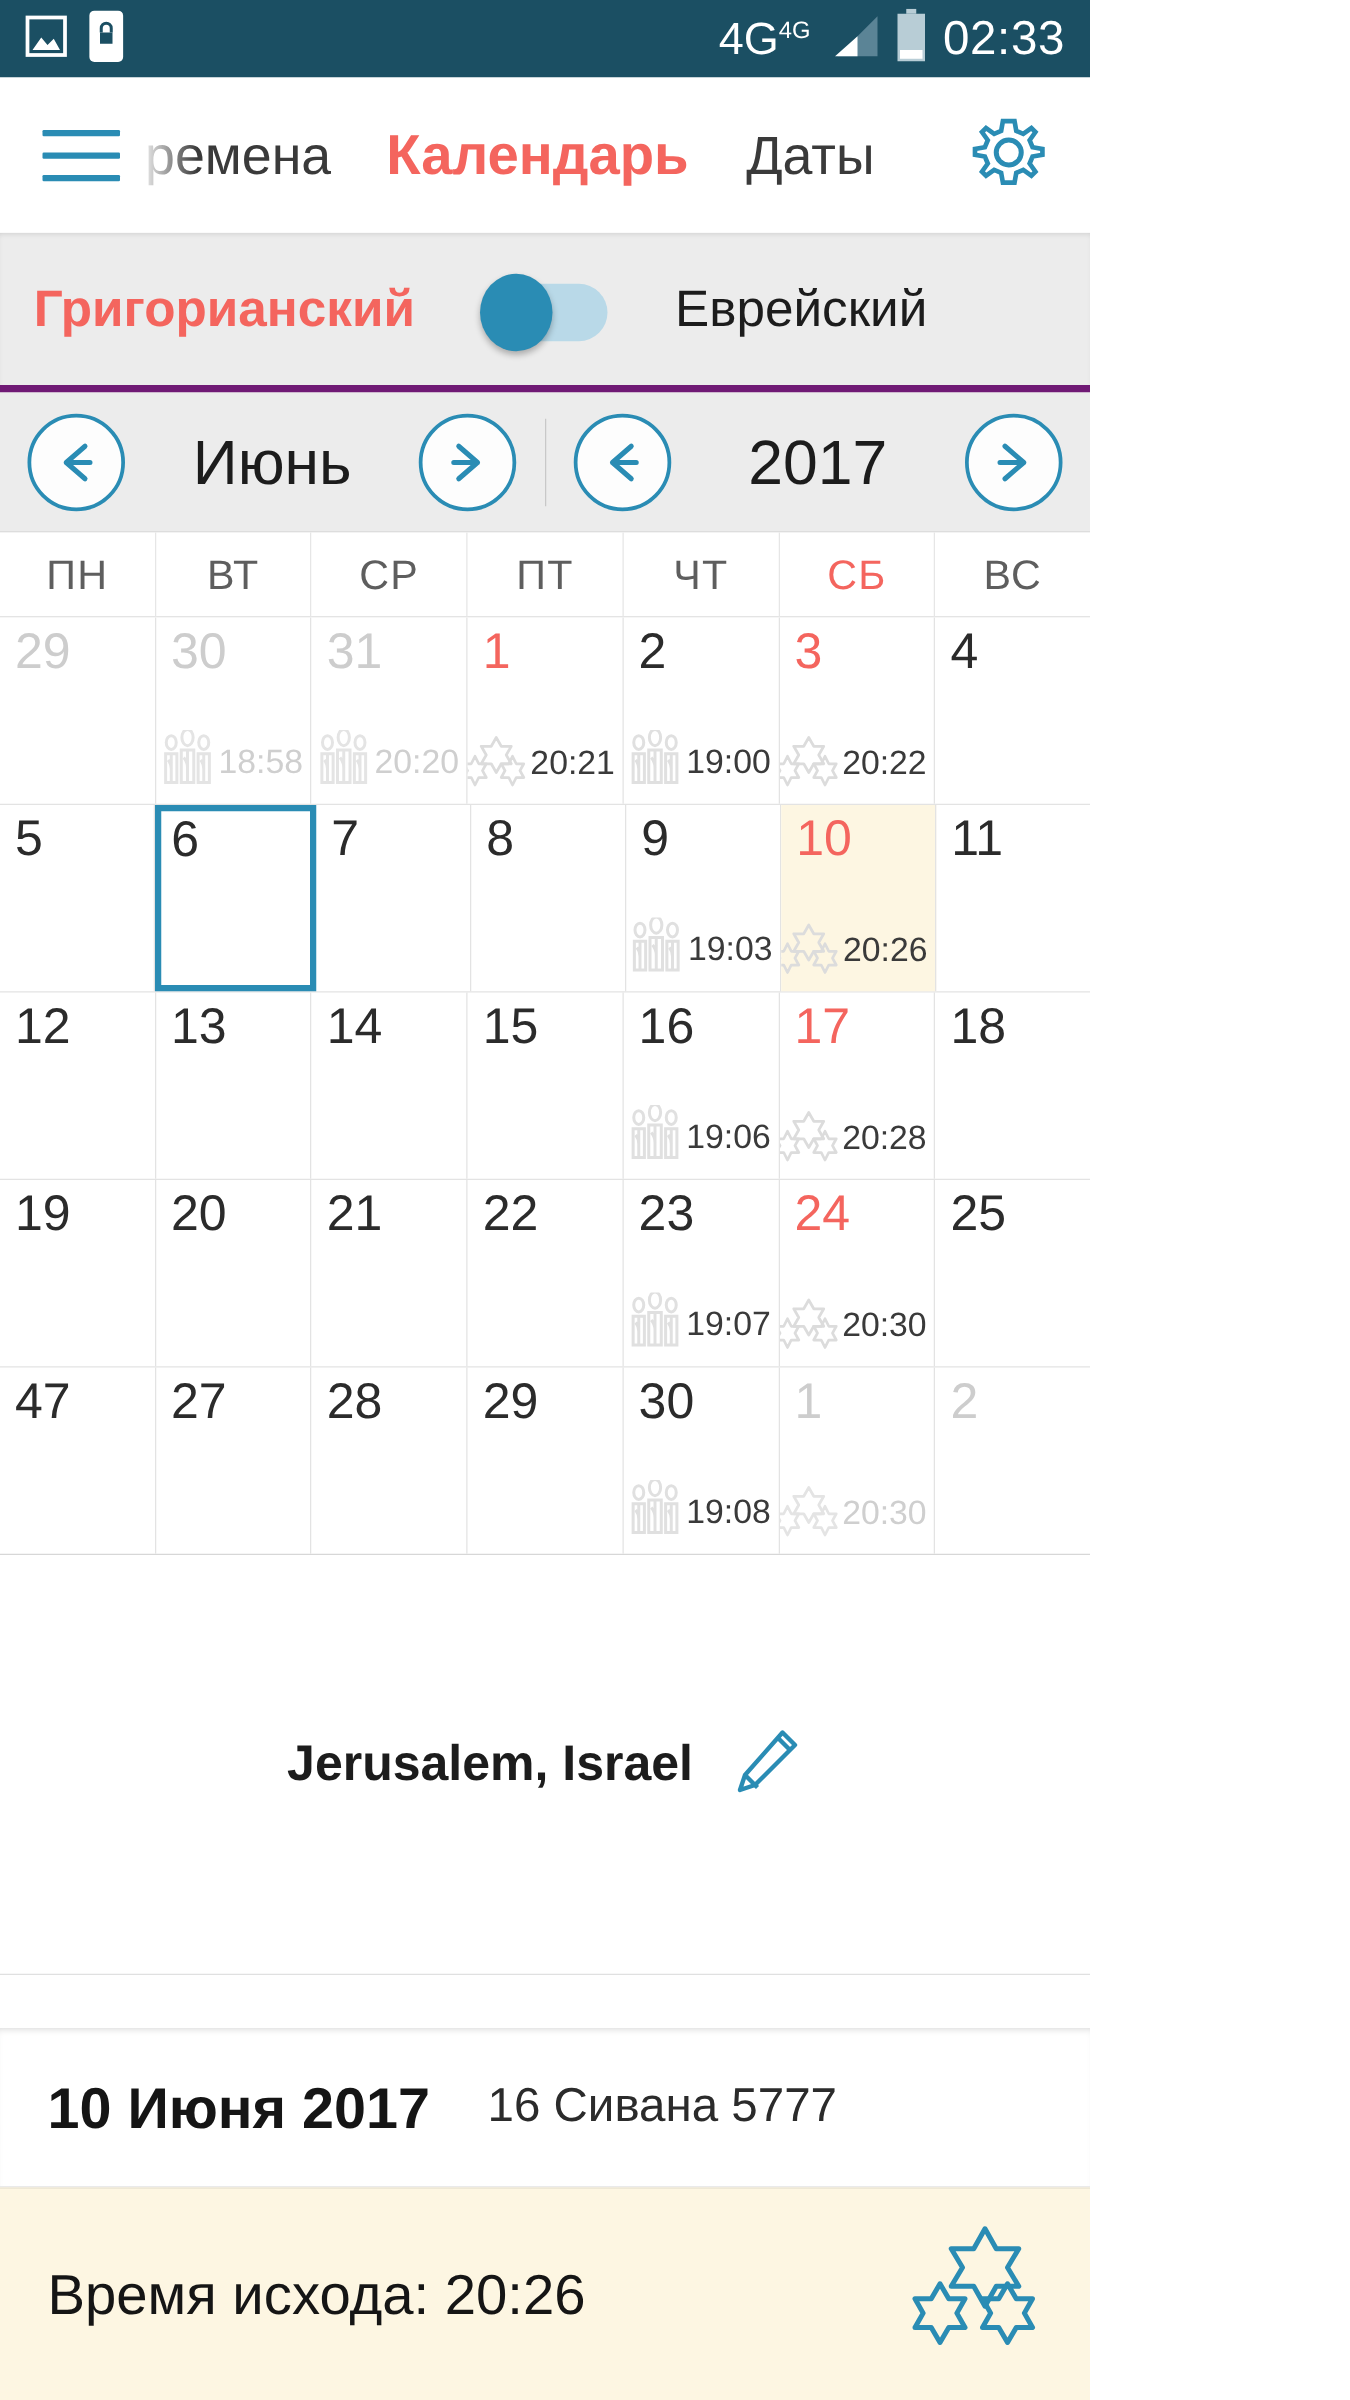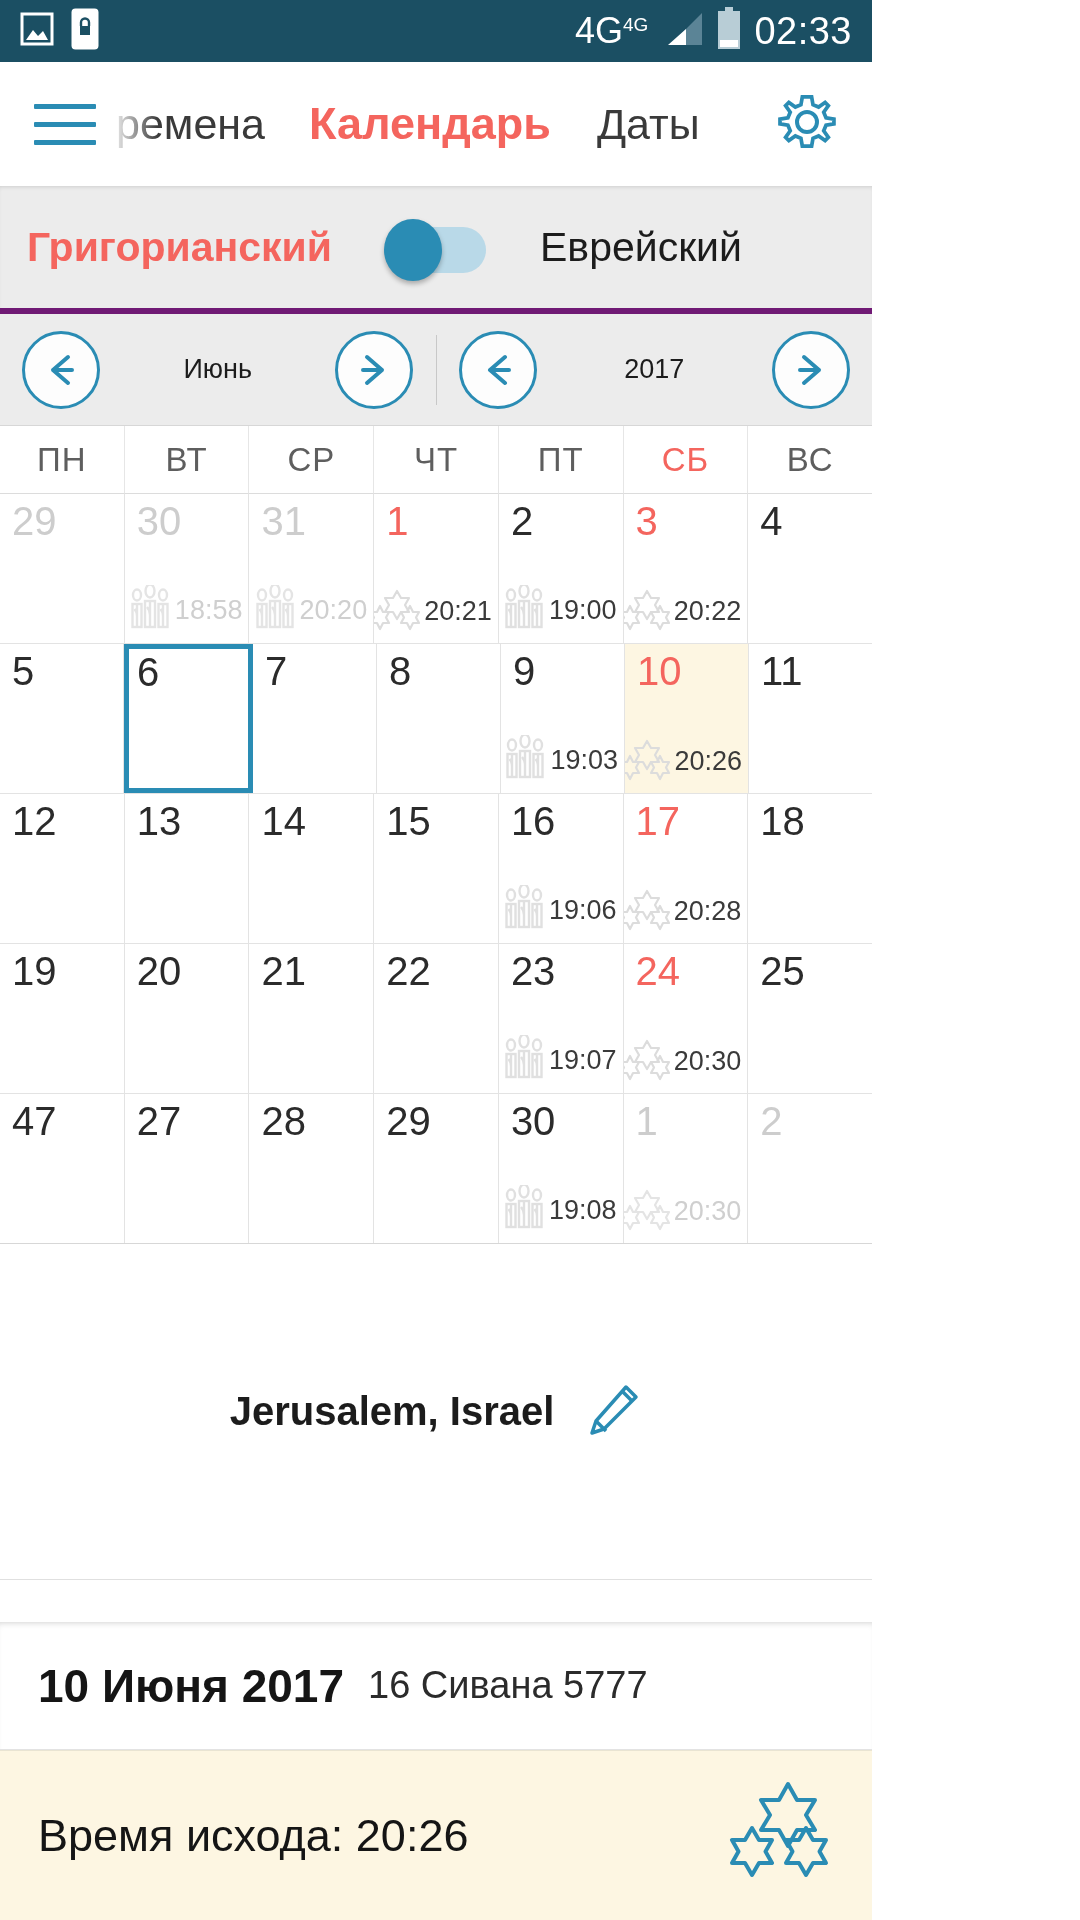--- a/index.html
+++ b/index.html
@@ -69,21 +69,21 @@
     display: flex; align-items: center;
     border-bottom: 1px solid #d7d7d7;
   }
   .nav-group { display: flex; align-items: center; flex: 1; justify-content: space-between; padding: 0 22px; }
   .nav-divider { width: 1px; height: 70px; background: #c8c8c8; }
   .circ-btn {
     width: 78px; height: 78px; border-radius: 50%;
     border: 3px solid #2a8cb4; background: #fdfdfd;
     display: flex; align-items: center; justify-content: center; flex: 0 0 78px;
   }
-  .nav-text { font-size: 27px; color: #1c1c1c; white-space: nowrap; }
+  .nav-text { font-size: 50px; color: #1c1c1c; white-space: nowrap; }
 
   
   .weekdays { flex: 0 0 68px; display: flex; background: #ffffff; }
   .wd {
     flex: 1 1 0; display: flex; align-items: center; justify-content: center;
     font-size: 33px; color: #5e5e5e; border-right: 1px solid #e6e6e6;
     border-bottom: 1px solid #dcdcdc; letter-spacing: 1px;
   }
   .wd:last-child { border-right: none; }
   .wd.sat { color: #f4655e; }
@@ -114,21 +114,21 @@
   .locbar {
     flex: 1 1 auto; background: #ffffff;
     display: flex; align-items: center; justify-content: center; gap: 30px;
     border-bottom: 1px solid #e0e0e0;
   }
   .loc-text { font-size: 40px; font-weight: bold; color: #1c1c1c; }
 
   
   .datebar {
     flex: 0 0 128px; background: #ffffff;
-    display: flex; align-items: center; padding: 0 38px; gap: 24px;
+    display: flex; align-items: center; padding: 0 38px; gap: 46px;
     box-shadow: inset 0 5px 7px -5px rgba(0,0,0,0.22);
     border-bottom: 1px solid #e3e3e3;
   }
   .greg-date { font-size: 46px; font-weight: bold; color: #151515; white-space: nowrap; }
   .heb-date { font-size: 38px; color: #2b2b2b; white-space: nowrap; }
 
   
   .banner {
     flex: 0 0 170px; background: #fdf6e2;
     display: flex; align-items: center; padding: 0 38px;
@@ -238,22 +238,22 @@
             <path d="M16 10 L31 23 L16 36 M12 23 H31" fill="none" stroke="#2a8cb4" stroke-width="4" stroke-linecap="round" stroke-linejoin="round"></path>
           </svg>
       </span>
     </div>
   </div>
 
   <div class="weekdays" id="weekdays">
       <div class="wd">ПН</div>
       <div class="wd">ВТ</div>
       <div class="wd">СР</div>
+      <div class="wd">ПТ</div>
       <div class="wd">ЧТ</div>
-      <div class="wd">ПТ</div>
       <div class="wd sat">СБ</div>
       <div class="wd">ВС</div>
     </div>
 
   <div class="grid" id="grid">
       <div class="week">
         <div class="cell">
           <div class="daynum dim">29</div>
         </div>
         <div class="cell">

